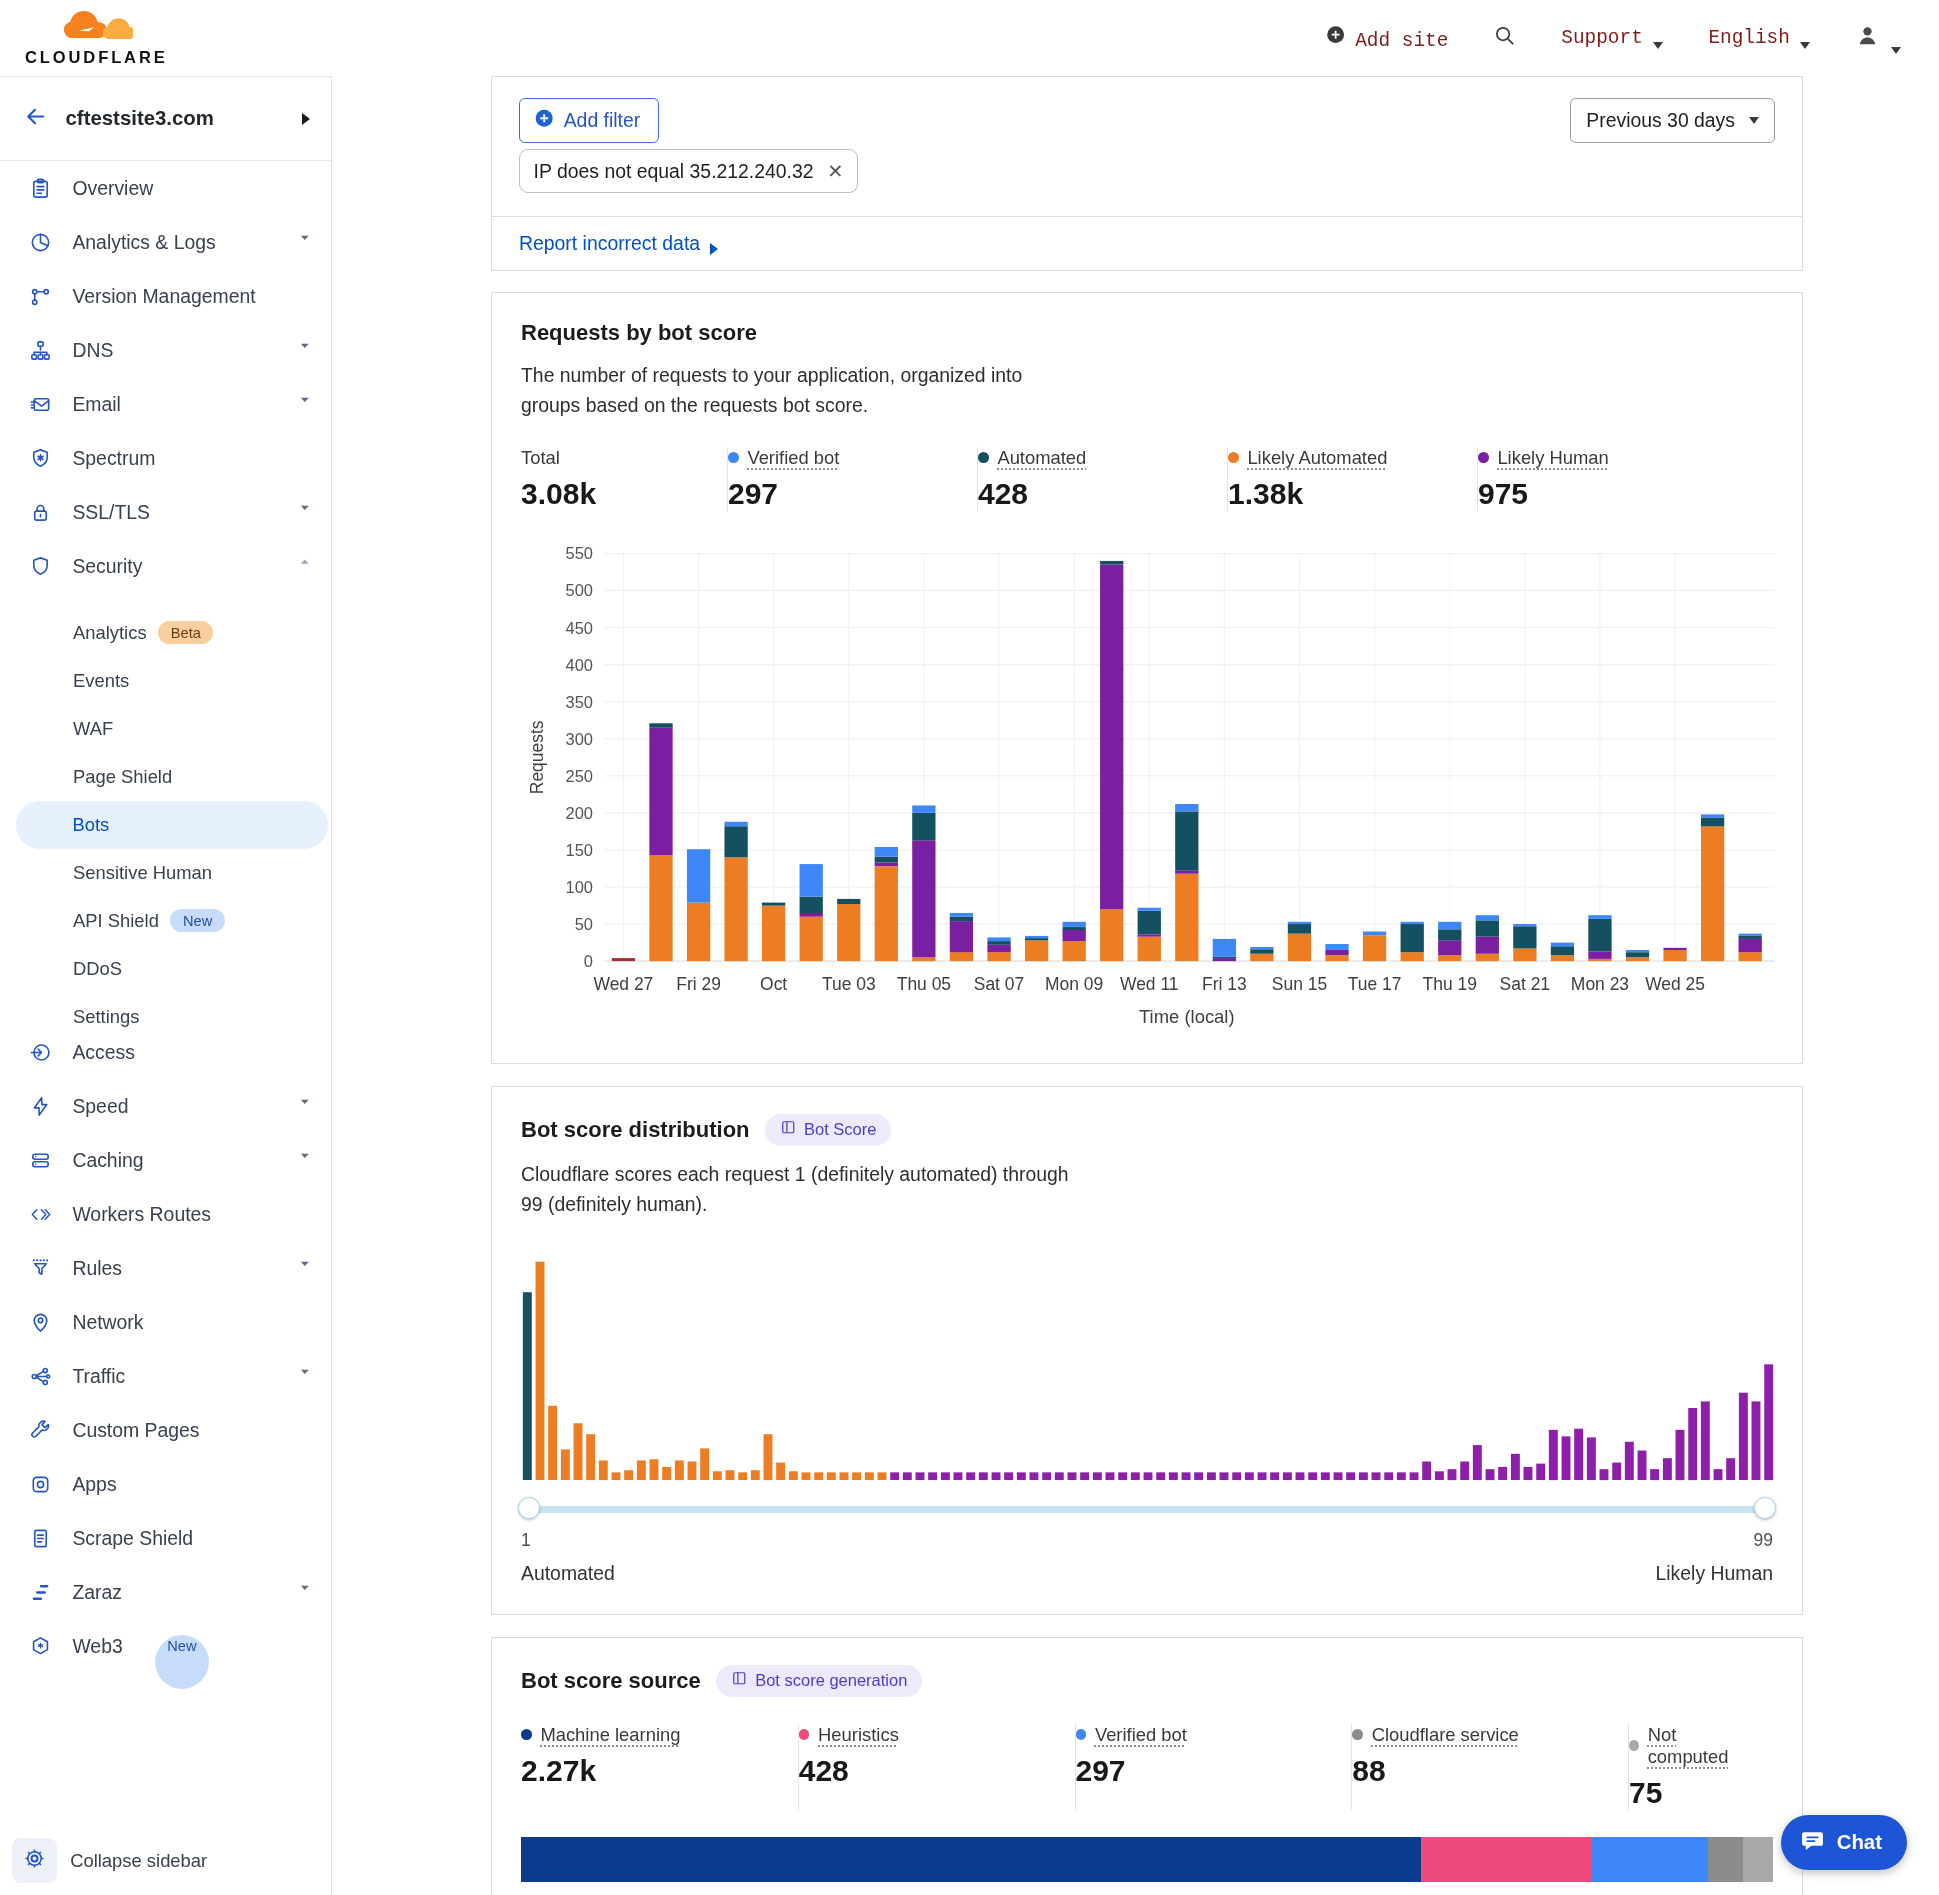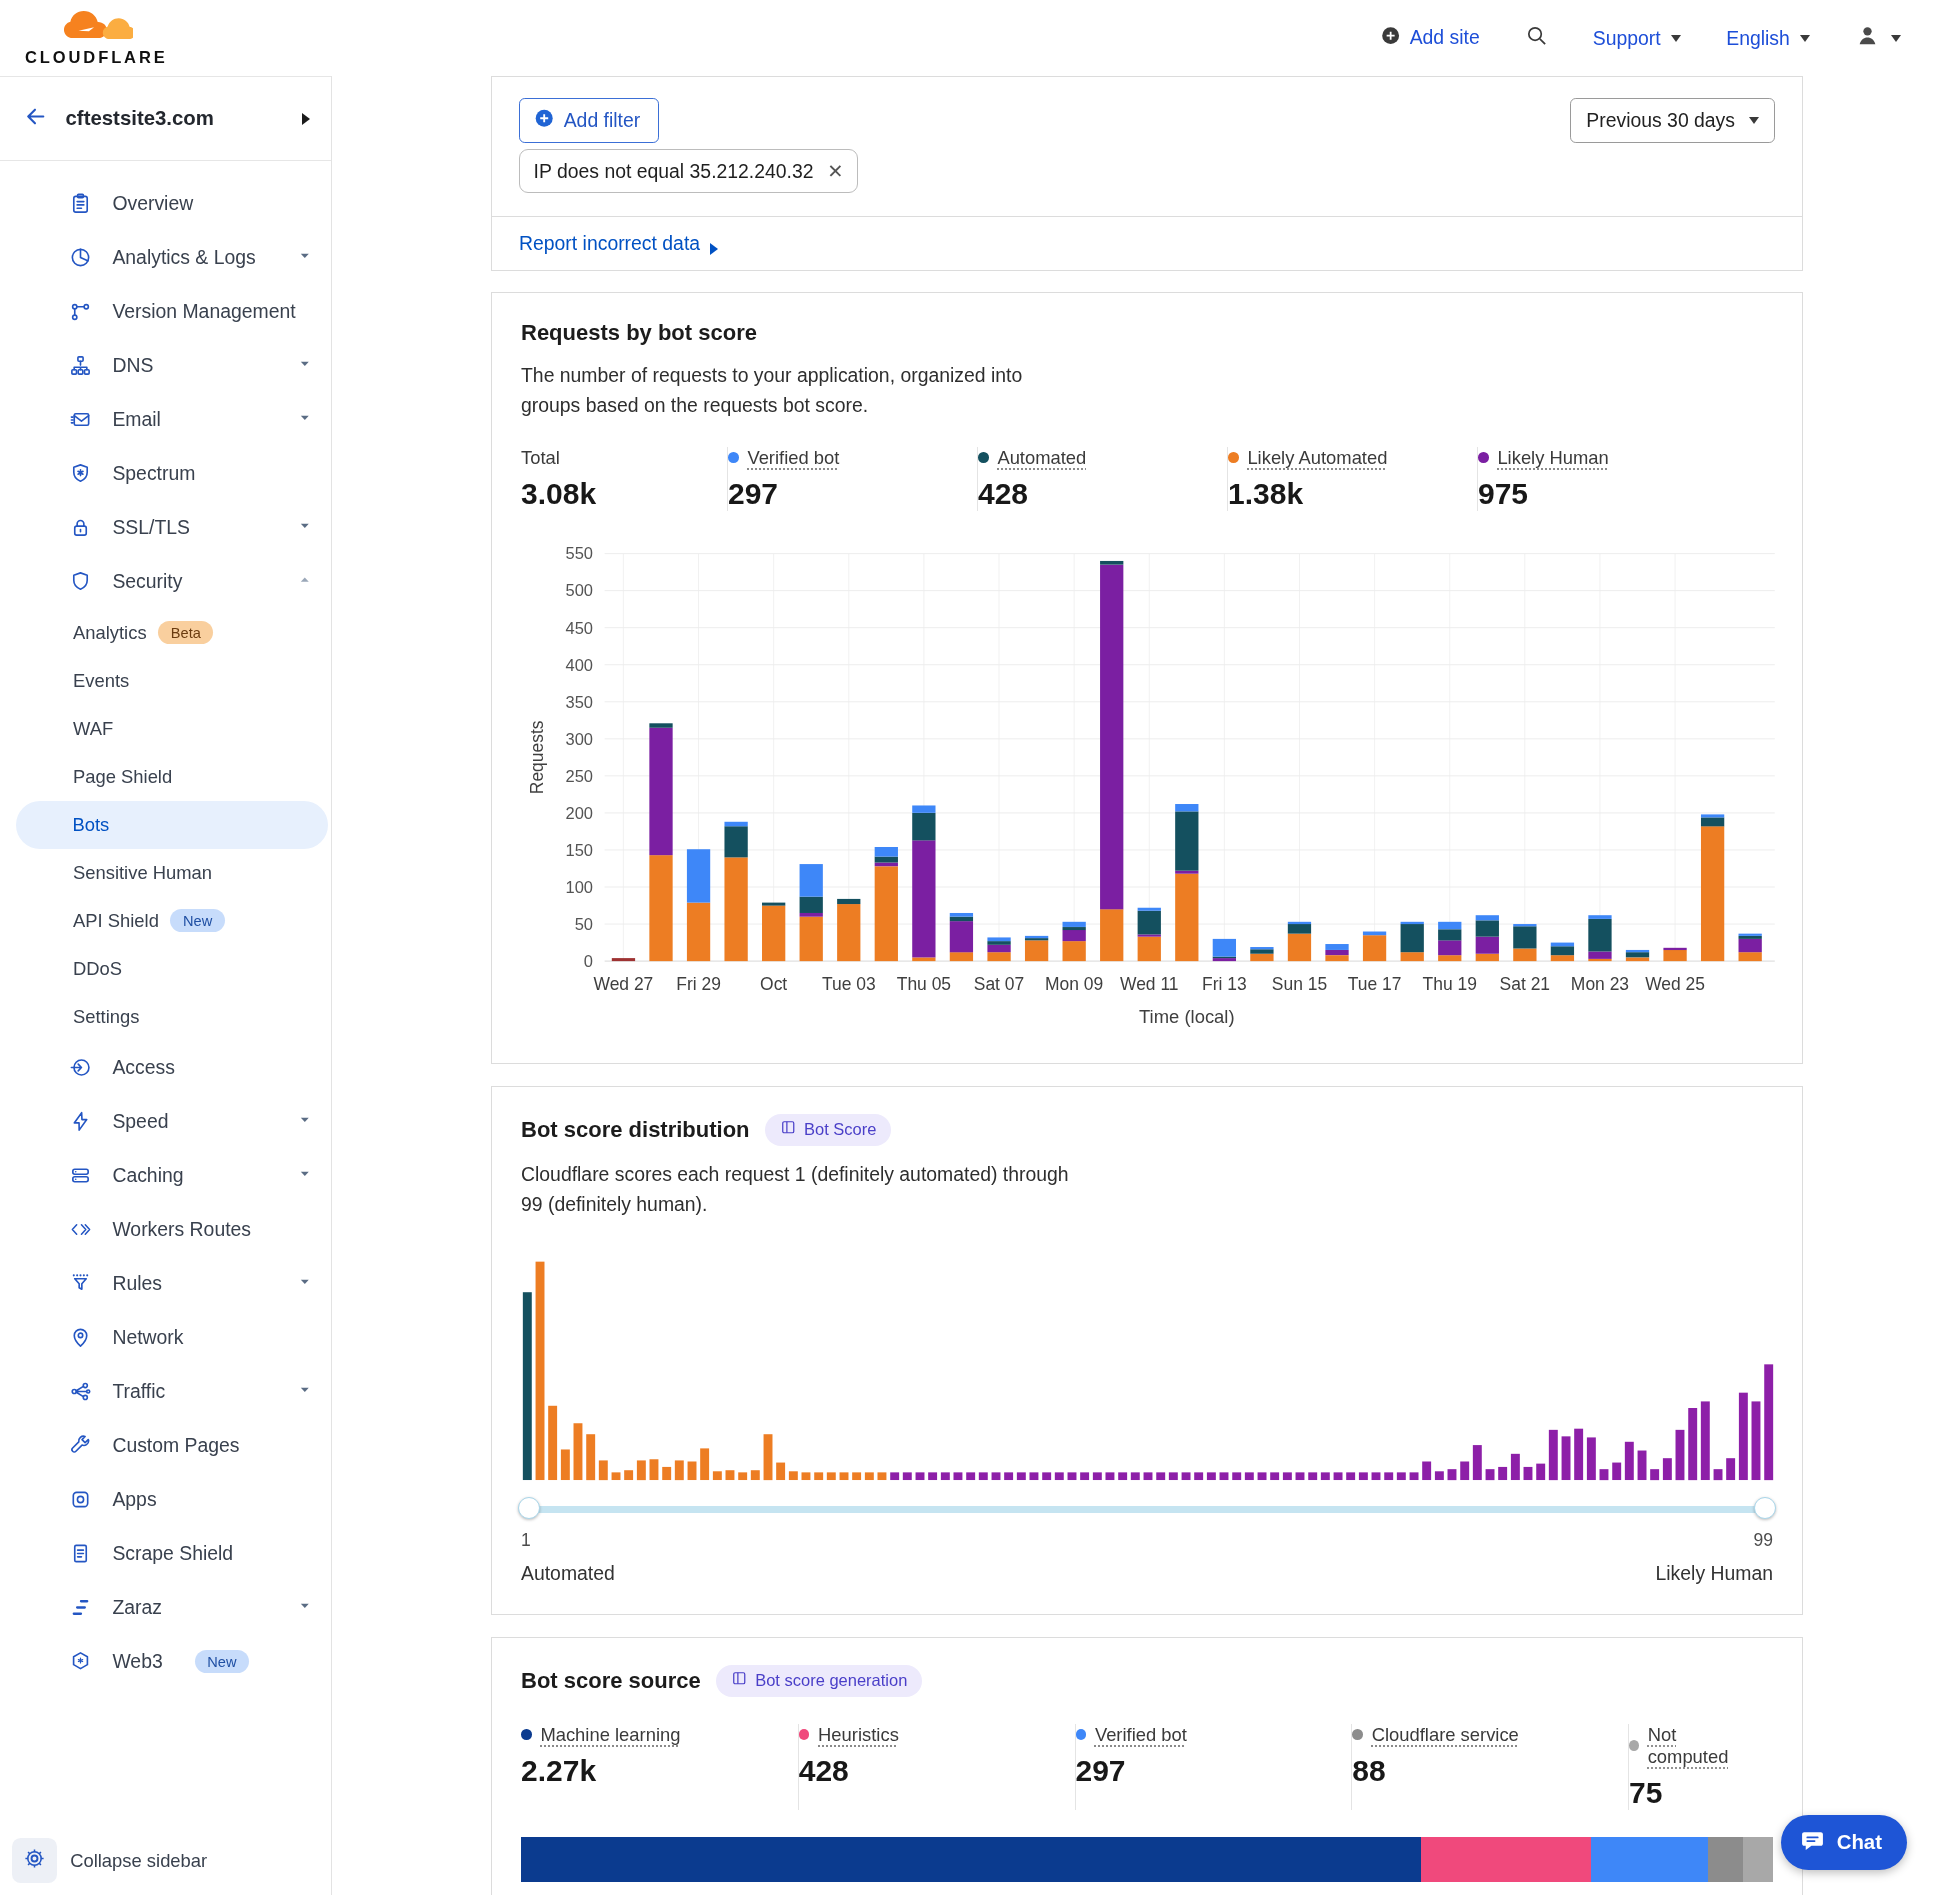--- a/index.html
+++ b/index.html
@@ -5,34 +5,34 @@
   * { margin:0; padding:0; box-sizing:border-box; }
   html,body { background:#fff; }
   body { font-family:"Liberation Sans", sans-serif; color:#222; }
   .page { position:relative; width:1940px; height:1895px; background:#fff; overflow:hidden; }
 
   
   .topbar { height:76px; display:flex; align-items:center; padding:0 39px 0 25px; background:#fff; }
   .brand { display:flex; flex-direction:column; align-items:center; gap:1.9px; }
   .brand-name { font-size:16.5px; font-weight:700; letter-spacing:2.9px; color:#101010; }
   .top-right { margin-left:auto; display:flex; align-items:center; gap:45px; }
-  .top-item { display:flex; align-items:center; gap:8.7px; font-size:19.4px; color:#1d4ed8; cursor:pointer; }
+  .top-item { display:flex; align-items:flex-end; gap:8.7px; font-size:19.4px; color:#7f1d1d; cursor:pointer;font-family:Liberation Mono, monospace; }
   .caret { width:0; height:0; border-left:5.8px solid transparent; border-right:5.8px solid transparent; border-top:7.8px solid #3a3a3a; display:inline-block; margin-left:1.9px; }
 
   
   .content { display:flex; height:1819px; }
   .sidebar { width:332px; min-width:332px; border-right:1px solid #e3e3e3; position:relative; background:#fff; }
   .main { flex:1; padding-left:159px; position:relative; }
 
   
   .site-row { height:85px; border-top:1px solid #e6e6e6; border-bottom:1px solid #e6e6e6; display:flex; align-items:center; padding:0 21.3px 0 23px; gap:17.5px; }
   .site-name { font-size:20.4px; font-weight:700; color:#23272e; }
   .site-caret { margin-left:auto; width:0; height:0; border-top:6.8px solid transparent; border-bottom:6.8px solid transparent; border-left:8.7px solid #1b1b1b; }
   .nav { padding-top:15.5px; }
-  .nav-item { height:54px; display:flex; align-items:center; padding:0 19.4px 0 29px; gap:20.4px; cursor:pointer;margin-left:40px; }
+  .nav-item { height:54px; display:flex; padding:0 19.4px 0 29px; gap:20.4px; cursor:pointer; }
   .nav-label { font-size:19.4px; color:#39414e; }
   .nav-ico { width:23px; height:23px; display:flex; align-items:center; justify-content:center; }
   .chev { margin-left:auto; }
   .nav-sub { height:48px; display:flex; align-items:center; padding-left:73px; font-size:18.4px; color:#39414e; cursor:pointer; }
   .nav-sub.active { background:#e7f0fd; color:#0051c3; font-weight:400; border-radius:25px; margin:0 2.9px 0 15.5px; padding-left:57px; }
   .badge { margin-left:11.6px; font-size:14.6px; padding:3.9px 12.6px; border-radius:969px; white-space:nowrap; }
   .badge.beta { background:#f9cf9e; color:#6b3c10; }
   .badge.new { background:#c7dcfb; color:#1f4fa3; }
   .collapse-row { position:absolute; bottom:11.6px; left:11.6px; display:flex; align-items:center; gap:13.6px; cursor:pointer; }
   .gear-btn { width:45px; height:45px; border-radius:8.7px; background:#edf0f6; display:flex; align-items:center; justify-content:center; }

